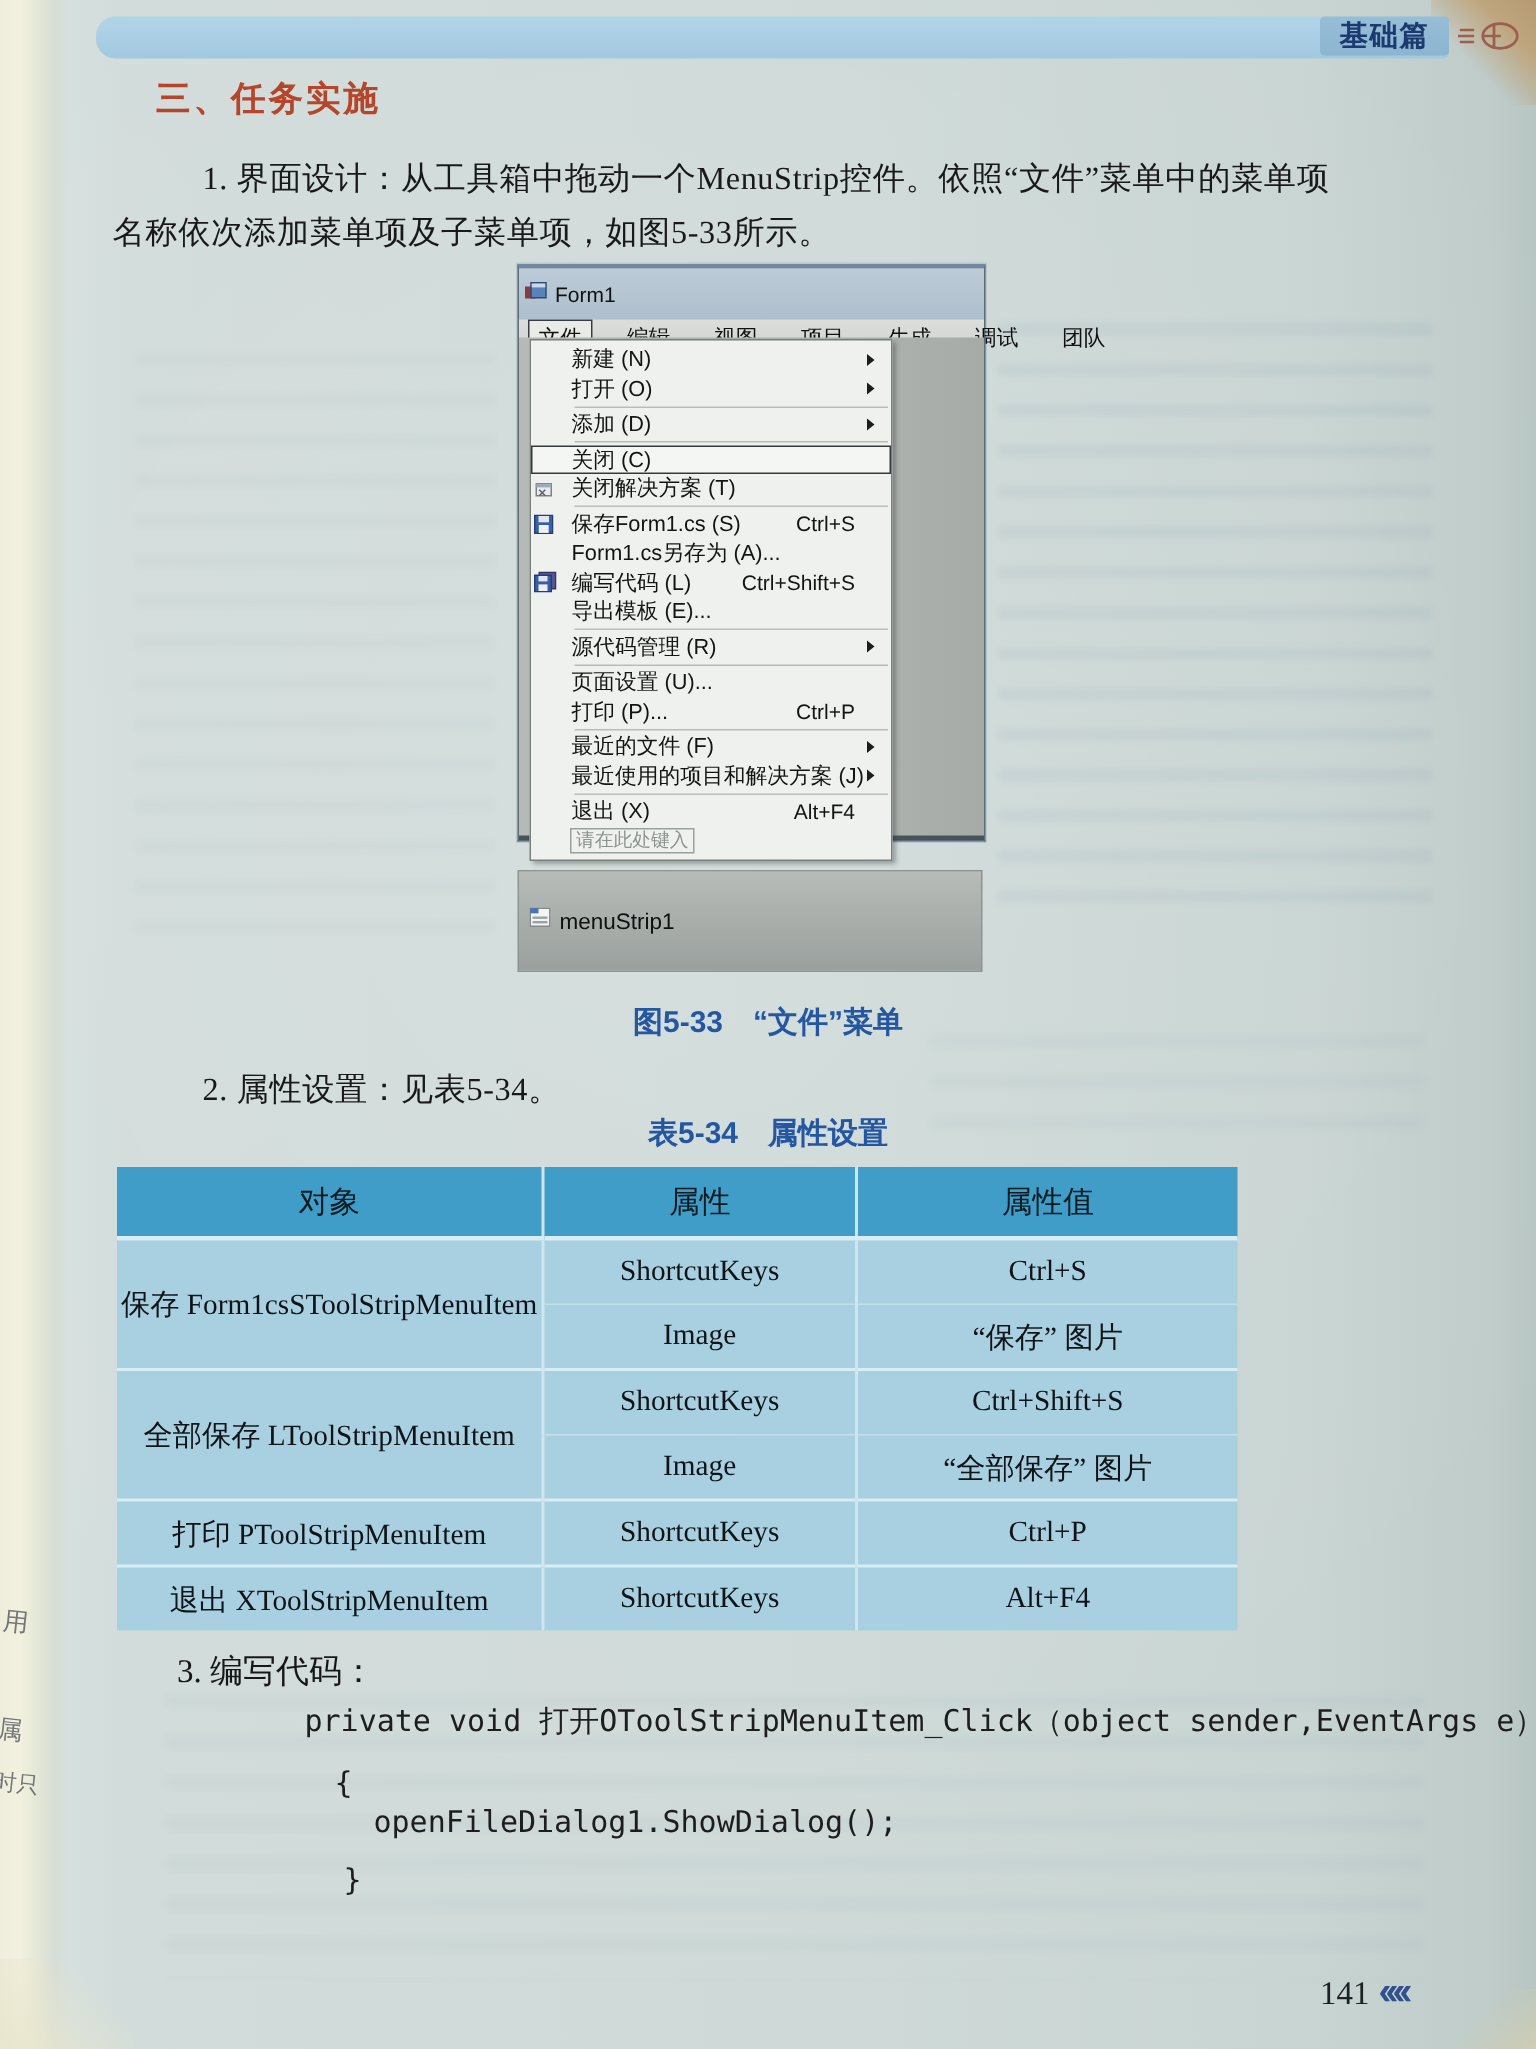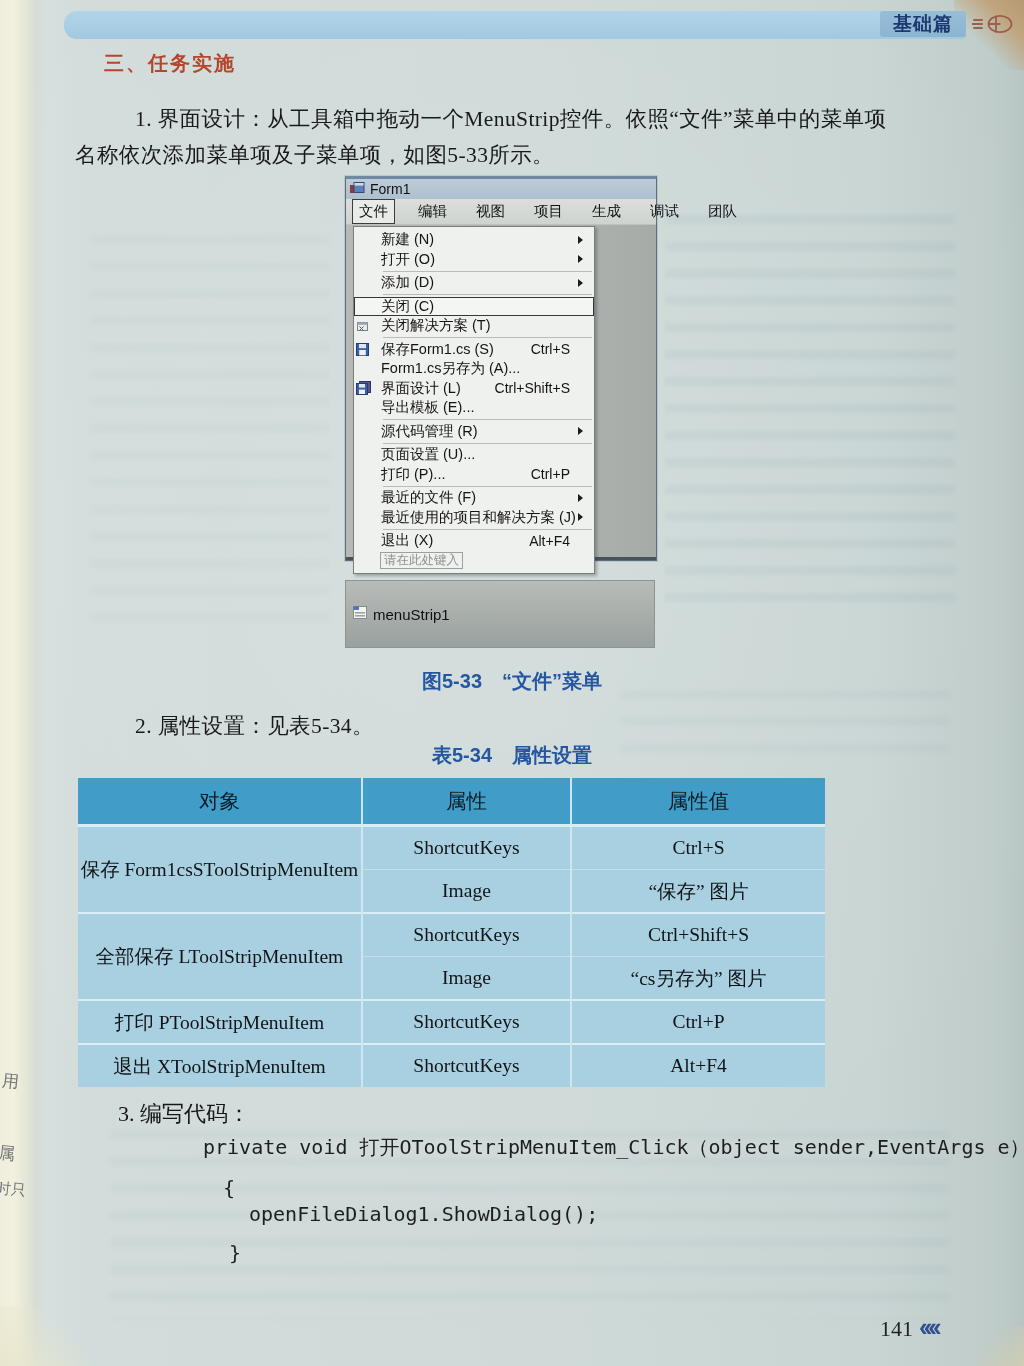--- a/index.html
+++ b/index.html
@@ -29,31 +29,31 @@
 
   
   .header-bar{position:absolute;left:64px;top:11px;width:902px;height:28px;border-radius:13px 4px 4px 13px;
     background:linear-gradient(180deg,#b2d4e8,#a2c9e0);}
   .badge-chip{position:absolute;right:0;top:0;height:26px;min-width:86px;border-radius:3px;
     background:rgba(60,110,155,.22);display:flex;align-items:center;justify-content:center;}
   .badge-chip span{font-family:"Liberation Sans",sans-serif;font-weight:bold;font-size:19px;color:#1c3a70;letter-spacing:1px;}
   .mouse-wrap{position:absolute;left:972px;top:13px;}
 
   .sec-title{position:absolute;left:104px;top:50px;margin:0;font-family:"Liberation Sans",sans-serif;
-    font-weight:bold;font-size:20px;color:#b5462b;letter-spacing:2px;text-align:center;}
+    font-weight:bold;font-size:23px;color:#b5462b;letter-spacing:2px;text-align:center;}
   .para{position:absolute;margin:0;font-size:21.5px;color:#19191c;letter-spacing:.4px;}
   .p1a{left:135px;top:104px;width:860px;}
   .p1b{left:75px;top:140px;width:880px;}
   .p2{left:135px;top:711px;}
 
   
   .figure{position:absolute;left:345px;top:176px;width:310px;height:472px;font-family:"Liberation Sans",sans-serif;}
   .vs-window{position:absolute;left:0;top:0;width:310px;height:381px;background:#b2b7b4;
     border:1px solid #5d6d7a;border-top:3px solid #7089a3;box-shadow:0 0 0 1px rgba(120,140,155,.25);}
-  .titlebar{height:20px;background:linear-gradient(180deg,#bccbd7,#aebfcd);display:flex;align-items:center;padding-left:4px;}
+  .titlebar{height:34px;background:linear-gradient(180deg,#bccbd7,#aebfcd);display:flex;align-items:center;padding-left:4px;}
   .titlebar .t-label{font-size:14px;color:#111;margin-left:5px;}
   .menubar{height:25px;background:linear-gradient(180deg,#dbdedb,#cfd3d0);display:flex;align-items:center;
     padding-left:6px;gap:17px;border-bottom:1px solid #bfc3c0;}
   .mb-item{font-size:14.5px;color:#111;padding:2px 6px;white-space:nowrap;}
   .mb-item.active{border:1px solid #3a3d3f;background:#e9ebe8;}
   .client{position:absolute;left:0;top:46px;right:0;bottom:3px;
     background:linear-gradient(90deg,#b5bab7 0%,#aeb3b0 70%,#a6aba8 100%);}
   .win-bottom{position:absolute;left:0;bottom:0;width:100%;height:3px;background:#49525a;}
   .dropdown{position:absolute;left:7px;top:47px;width:240px;background:#eff1ee;
     border:1px solid #7a7f7c;box-shadow:2px 2px 3px rgba(40,50,55,.35);padding:3px 0;z-index:5;}
@@ -222,21 +222,21 @@
           </div>
           <div class="mi">
             <span class="gut">
               <svg width="15" height="14" viewBox="0 0 15 14">
                 <rect x="3.5" y="0.5" width="11" height="11" fill="#56548f" stroke="#333168"></rect>
                 <rect x="0.5" y="2.5" width="11" height="11" fill="#3c5ea6" stroke="#22406e"></rect>
                 <rect x="3" y="3" width="6" height="3.6" fill="#dfe6ef"></rect>
                 <rect x="3" y="8.6" width="6" height="4.4" fill="#eef1f4"></rect>
               </svg>
             </span>
-            <span class="lbl">界面设计 (L)</span>
+            <span class="lbl">编写代码 (L)</span>
             <span class="sc">Ctrl+Shift+S</span>
             <span class="arr"></span>
           </div>
           <div class="mi">
             <span class="gut"></span>
             <span class="lbl">导出模板 (E)...</span>
             <span class="arr"></span>
           </div>
           <div class="sep"></div>
           <div class="mi">
@@ -327,21 +327,21 @@
           <td class="vline">Image</td>
           <td class="vline">“保存” 图片</td>
         </tr>
         <tr class="grp">
           <td rowspan="2">全部保存 LToolStripMenuItem</td>
           <td class="vline">ShortcutKeys</td>
           <td class="vline">Ctrl+Shift+S</td>
         </tr>
         <tr class="sub">
           <td class="vline">Image</td>
-          <td class="vline">“cs另存为” 图片</td>
+          <td class="vline">“全部保存” 图片</td>
         </tr>
         <tr class="grp">
           <td rowspan="1">打印 PToolStripMenuItem</td>
           <td class="vline">ShortcutKeys</td>
           <td class="vline">Ctrl+P</td>
         </tr>
         <tr class="grp">
           <td rowspan="1">退出 XToolStripMenuItem</td>
           <td class="vline">ShortcutKeys</td>
           <td class="vline">Alt+F4</td>

